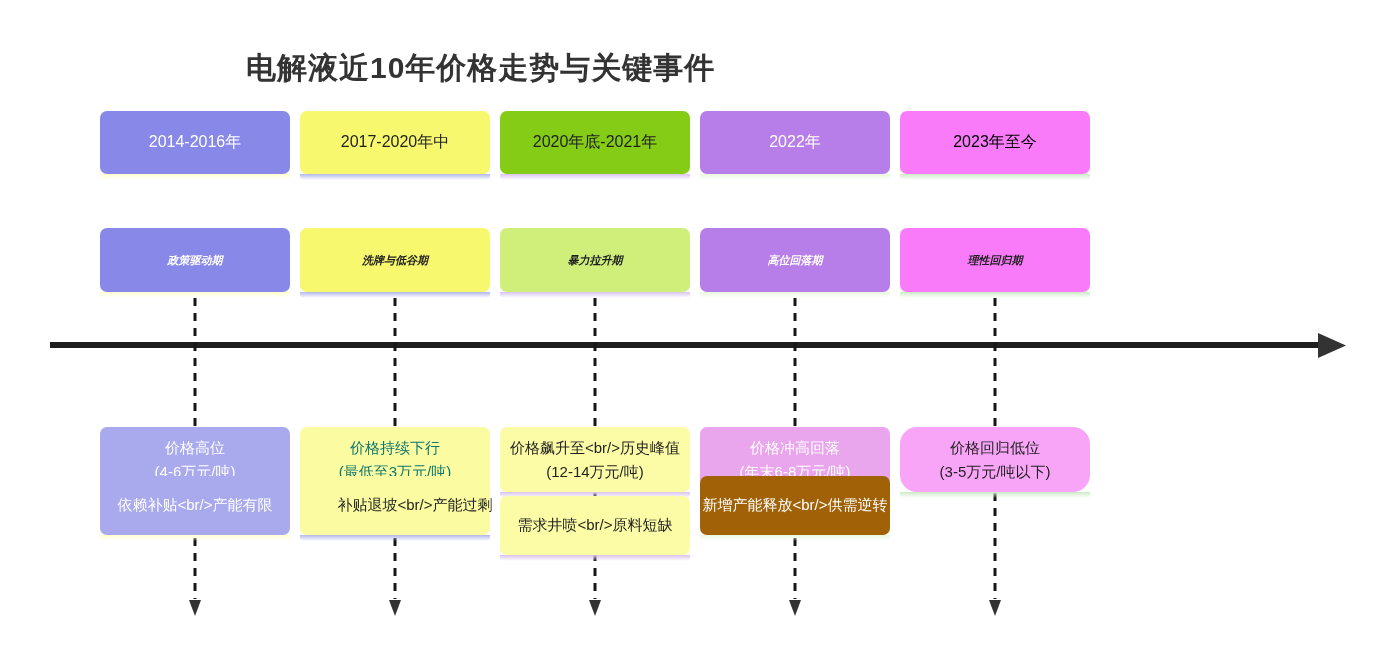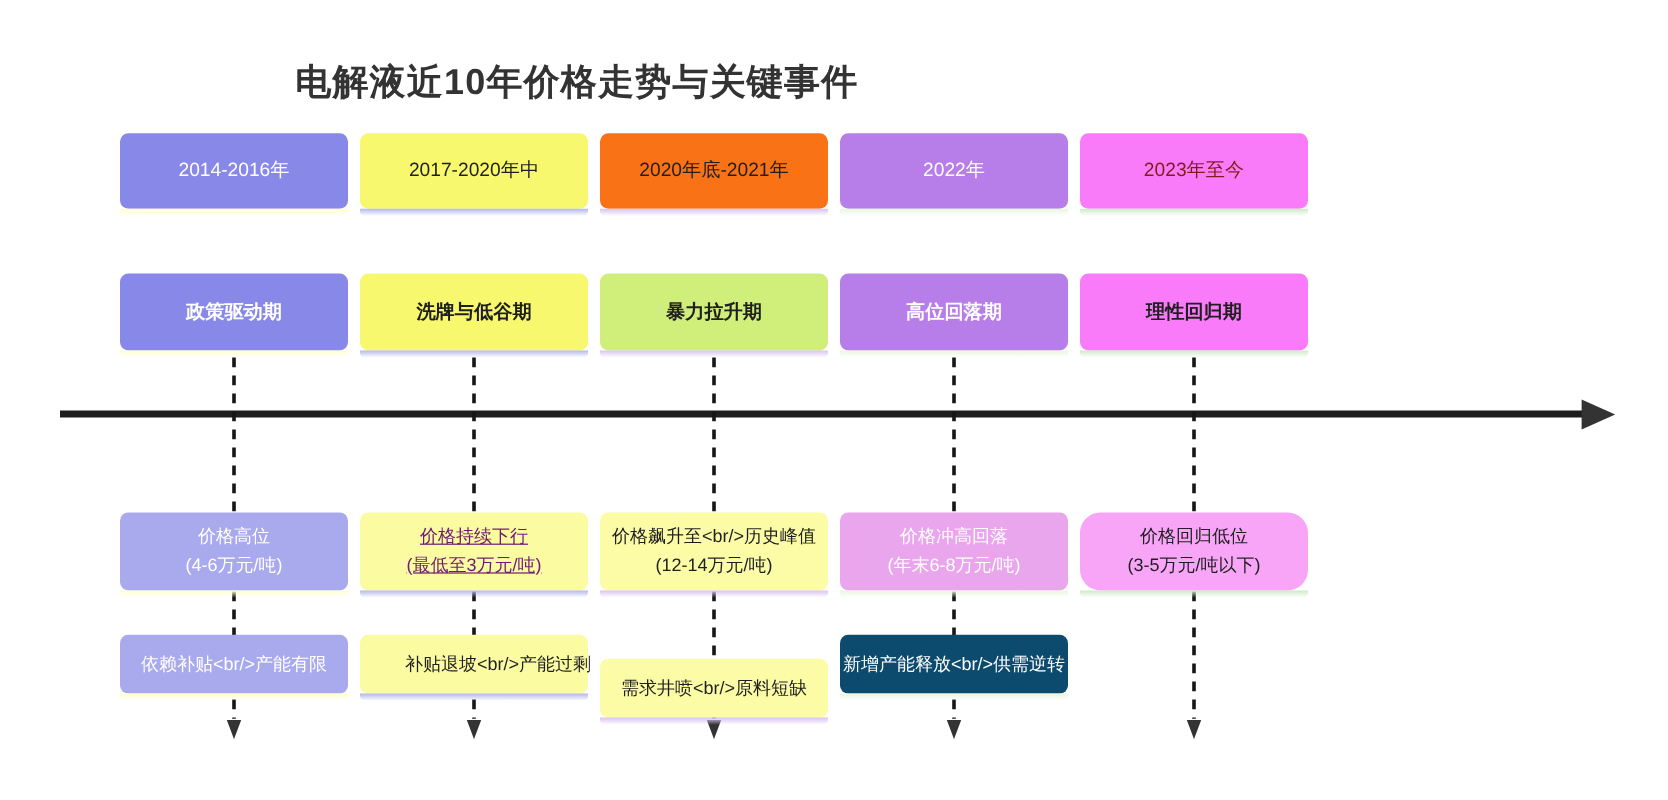--- a/index.html
+++ b/index.html
@@ -12,23 +12,23 @@
     font-size:30px;font-weight:bold;letter-spacing:1px;color:#333333;
   }
   .axis-layer{position:absolute;left:0;top:0;z-index:1;}
   .box{
     position:absolute;width:190px;border-radius:7px;z-index:2;
     display:flex;flex-direction:column;align-items:center;justify-content:center;
     text-align:center;box-sizing:border-box;
   }
   .c0{left:100px}.c1{left:300px}.c2{left:500px}.c3{left:700px}.c4{left:900px}
   .row-date{top:111px;height:63px;font-size:16px;}
-  .row-period{top:228px;height:64px;font-size:16px;font-weight:bold;}
+  .row-period{top:228px;height:64px;font-size:11px;font-weight:bold;font-style:italic;}
   .row-event1{top:427px;height:65px;font-size:15px;line-height:1.55;}
-  .row-event2{top:529px;height:49px;font-size:15px;white-space:nowrap;}
+  .row-event2{top:476px;height:59px;font-size:15px;white-space:nowrap;}
   .strip{
     position:absolute;left:0;right:0;bottom:-6px;height:6px;
     background:linear-gradient(to bottom, var(--strip), rgba(255,255,255,0));
     border-radius:0 0 4px 4px;
   }
 </style>
 </head>
 <body>
 
 <div class="canvas">
@@ -74,31 +74,31 @@
   </div>
 
   <div class="box row-date c1" style="background: rgb(248, 248, 110); color: rgb(31, 31, 31); --strip: #b3b7ea;">
     <span>2017-2020年中</span>
     <div class="strip"></div>
   </div>
   <div class="box row-period c1" style="background: rgb(248, 248, 110); color: rgb(31, 31, 31); --strip: #b3b7ea;">
     <span>洗牌与低谷期</span>
     <div class="strip"></div>
   </div>
-  <div class="box row-event1 c1" style="background: rgb(251, 251, 161); color: #701a75; text-decoration: underline; --strip: #b3b7ea;">
+  <div class="box row-event1 c1" style="background: rgb(251, 251, 161); color: #0f766e; --strip: #b3b7ea;">
     <span>价格持续下行</span>
     <span>(最低至3万元/吨)</span>
     <div class="strip"></div>
   </div>
   <div class="box row-event2 c1" style="background: rgb(251, 251, 161); color: rgb(31, 31, 31); padding-left: 40px; --strip: #b3b7ea;">
     <span>补贴退坡&lt;br/&gt;产能过剩</span>
     <div class="strip"></div>
   </div>
 
-  <div class="box row-date c2" style="background: #f97316; color: rgb(31, 31, 31); --strip: #d9c3ee;">
+  <div class="box row-date c2" style="background: #84cc16; color: rgb(31, 31, 31); --strip: #d9c3ee;">
     <span>2020年底-2021年</span>
     <div class="strip"></div>
   </div>
   <div class="box row-period c2" style="background: rgb(207, 238, 122); color: rgb(31, 31, 31); --strip: #d9c3ee;">
     <span>暴力拉升期</span>
     <div class="strip"></div>
   </div>
   <div class="box row-event1 c2" style="background: rgb(252, 252, 166); color: rgb(31, 31, 31); text-align: right; --strip: #d9c3ee;">
     <span>价格飙升至&lt;br/&gt;历史峰值</span>
     <span>(12-14万元/吨)</span>
@@ -115,26 +115,26 @@
   </div>
   <div class="box row-period c3" style="background: rgb(183, 125, 232); color: rgb(255, 255, 255); --strip: #e9f6de;">
     <span>高位回落期</span>
     <div class="strip"></div>
   </div>
   <div class="box row-event1 c3" style="background: rgb(233, 166, 236); color: rgb(255, 255, 255); --strip: #e9f6de;">
     <span>价格冲高回落</span>
     <span>(年末6-8万元/吨)</span>
     <div class="strip"></div>
   </div>
-  <div class="box row-event2 c3" style="background: #0c4a6e; color: rgb(255, 255, 255); --strip: #e9f6de;">
+  <div class="box row-event2 c3" style="background: #a16207; color: rgb(255, 255, 255); --strip: #e9f6de;">
     <span>新增产能释放&lt;br/&gt;供需逆转</span>
     <div class="strip"></div>
   </div>
 
-  <div class="box row-date c4" style="background: rgb(250, 123, 250); color: #7f1d1d; justify-content: center; --strip: #cdeac6;">
+  <div class="box row-date c4" style="background: rgb(250, 123, 250); color: #000000; justify-content: center; --strip: #cdeac6;">
     <span>2023年至今</span>
     <div class="strip"></div>
   </div>
   <div class="box row-period c4" style="background: rgb(250, 123, 250); color: rgb(31, 31, 31); --strip: #cdeac6;">
     <span>理性回归期</span>
     <div class="strip"></div>
   </div>
   <div class="box row-event1 c4" style="background: rgb(248, 165, 248); color: rgb(31, 31, 31); border-radius: 17px; --strip: #cdeac6;">
     <span>价格回归低位</span>
     <span>(3-5万元/吨以下)</span>

